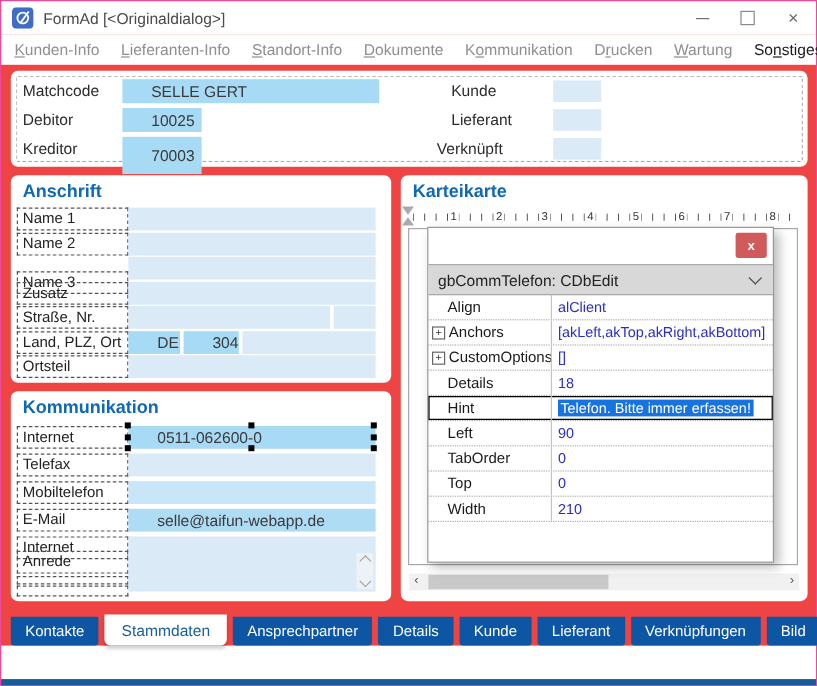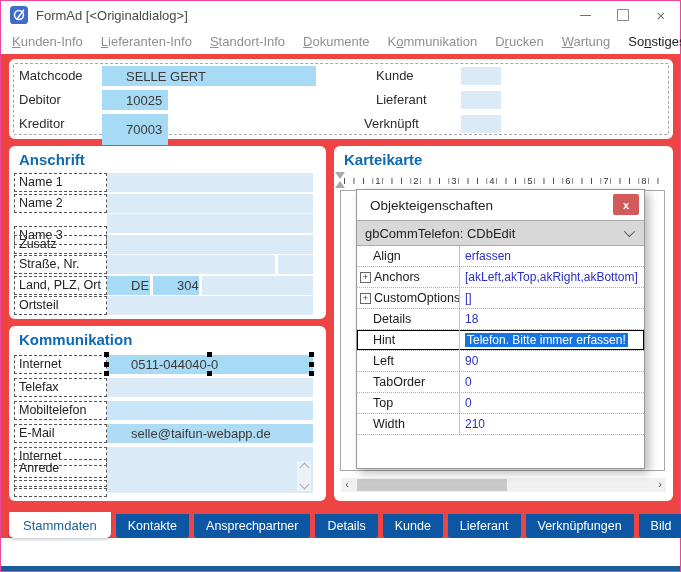--- a/index.html
+++ b/index.html
@@ -153,21 +153,21 @@
     <div class="fld f-filled" style="left:98px;top:130px;width:43px;height:19px;">DE</div>
     <div class="fld f-filled" style="left:144px;top:130px;width:46px;height:19px;">30449</div>
     <div class="fld f-empty" style="left:193px;top:130px;width:111px;height:19px;"></div>
     <div class="dlabel" style="top:150px;">Ortsteil</div>
     <div class="fld f-empty" style="left:98px;top:150px;width:206px;height:19px;"></div>
   </div>
 
   <div class="panel" style="left:8px;top:325px;width:317px;height:175px;">
     <span class="sec-title">Kommunikation</span>
     <div class="dlabel" style="top:29px;">Internet</div>
-    <div class="fld f-filled" style="left:98px;top:29px;width:206px;height:19px;">0511-044040-0</div>
+    <div class="fld f-filled" style="left:98px;top:29px;width:206px;height:19px;">0511-062600-0</div>
     <div class="handle" style="left:95px;top:26px;"></div>
     <div class="handle" style="left:198px;top:26px;"></div>
     <div class="handle" style="left:300px;top:26px;"></div>
     <div class="handle" style="left:95px;top:36px;"></div>
     <div class="handle" style="left:300px;top:36px;"></div>
     <div class="handle" style="left:95px;top:45px;"></div>
     <div class="handle" style="left:198px;top:45px;"></div>
     <div class="handle" style="left:300px;top:45px;"></div>
     <div class="dlabel" style="top:52px;">Telefax</div>
     <div class="fld f-empty" style="left:98px;top:52px;width:206px;height:19px;"></div>
@@ -206,35 +206,32 @@
     </div>
     <div class="kk-page"></div>
     <div class="hscroll">
       <span class="hs-arrow" style="left:0;">‹</span>
       <div class="hthumb"></div>
       <span class="hs-arrow" style="right:0;">›</span>
     </div>
   </div>
 
   <div class="dialog">
-    <div class="dlg-title">
-      <span class="dlg-title-text">Objekteigenschaften</span>
-    </div>
     <div class="dlg-close">
         <span>x</span>
       </div>
     <div class="combo">
       <span class="combo-text">gbCommTelefon: CDbEdit</span>
       <span class="combo-chev"></span>
     </div>
     <div class="pgrid">
       <div class="prow">
         <div class="pname">Align</div>
         <div class="pval">
-            <span>erfassen</span>
+            <span>alClient</span>
           </div>
       </div>
       <div class="prow expandable">
         <div class="pname">
             <span class="expand-box">+</span>
             <span>Anchors</span>
           </div>
         <div class="pval">
             <span>[akLeft,akTop,akRight,akBottom]</span>
           </div>
@@ -281,22 +278,22 @@
       <div class="prow">
         <div class="pname">Width</div>
         <div class="pval">
             <span>210</span>
           </div>
       </div>
     </div>
   </div>
 
   <div class="tabbar">
+    <div class="tab">Kontakte</div>
     <div class="tab active">Stammdaten</div>
-    <div class="tab">Kontakte</div>
     <div class="tab">Ansprechpartner</div>
     <div class="tab">Details</div>
     <div class="tab">Kunde</div>
     <div class="tab">Lieferant</div>
     <div class="tab">Verknüpfungen</div>
     <div class="tab">Bild</div>
 
   </div>
 
   <div class="statusbar"></div>

